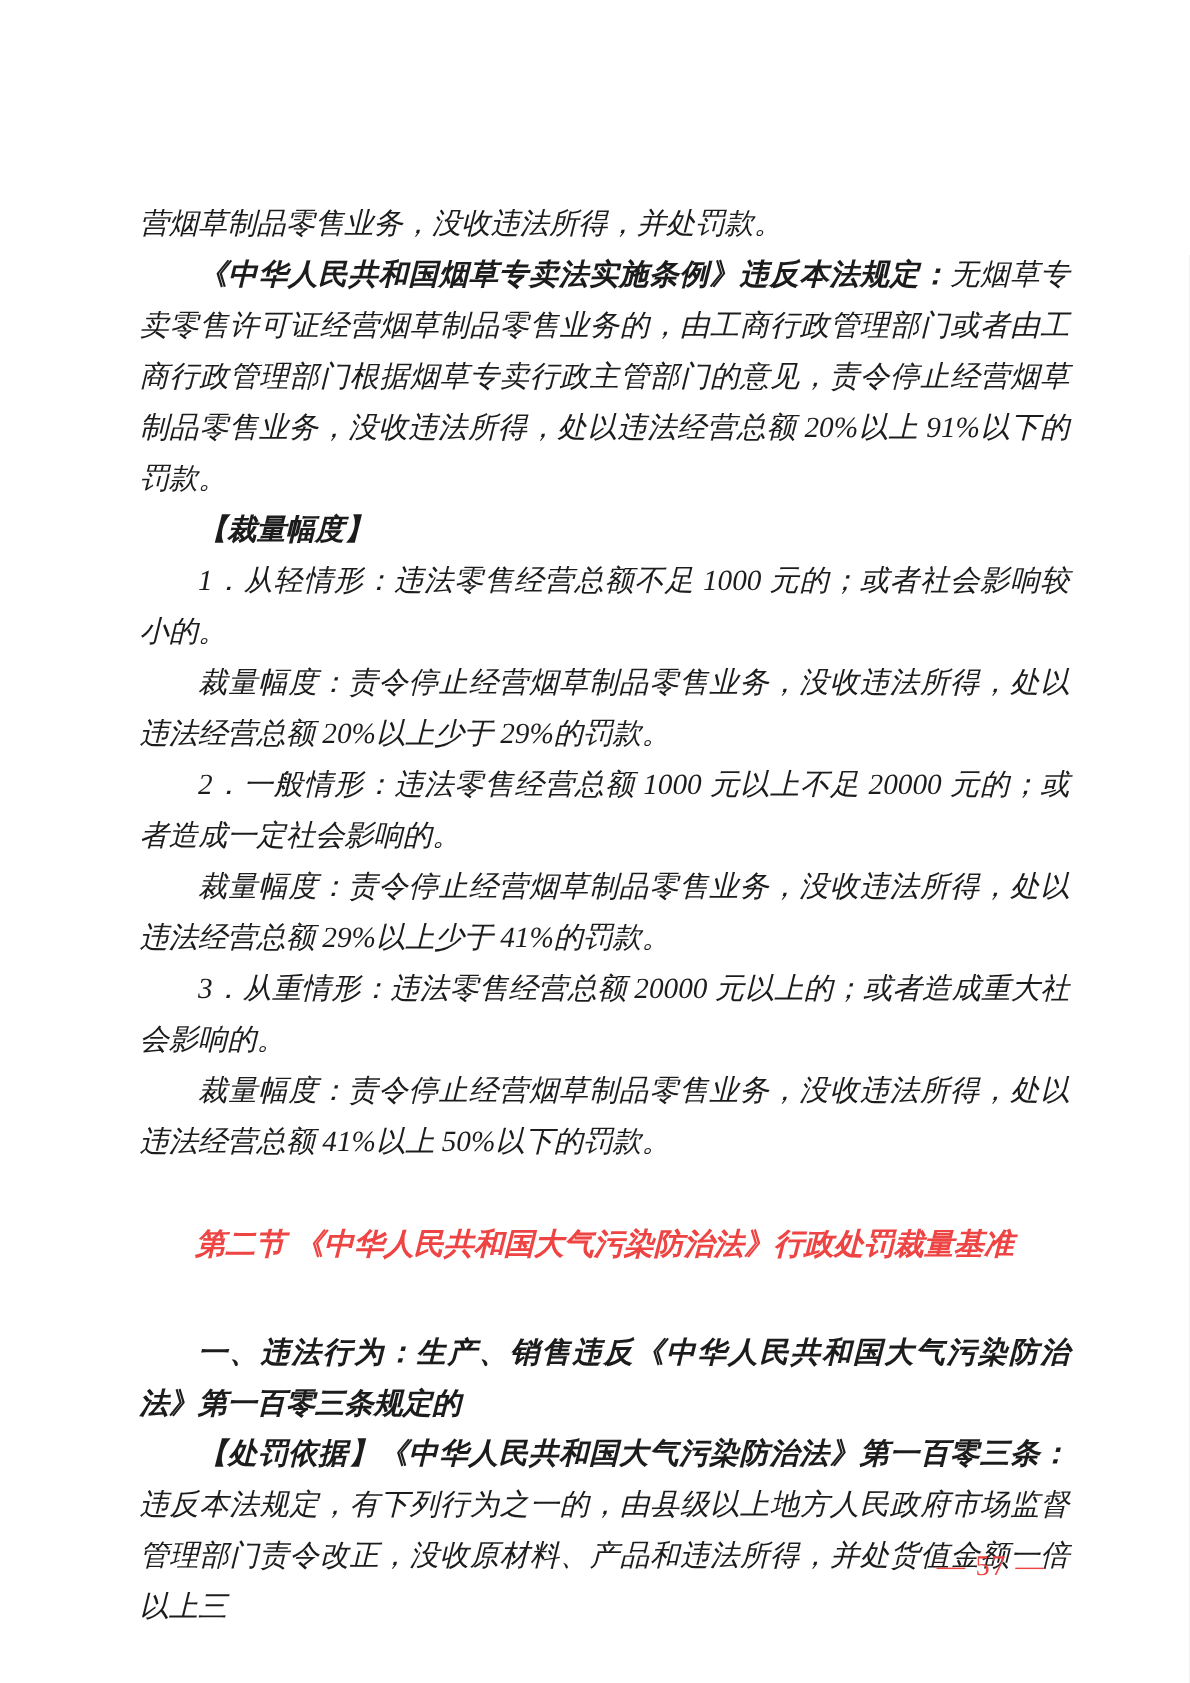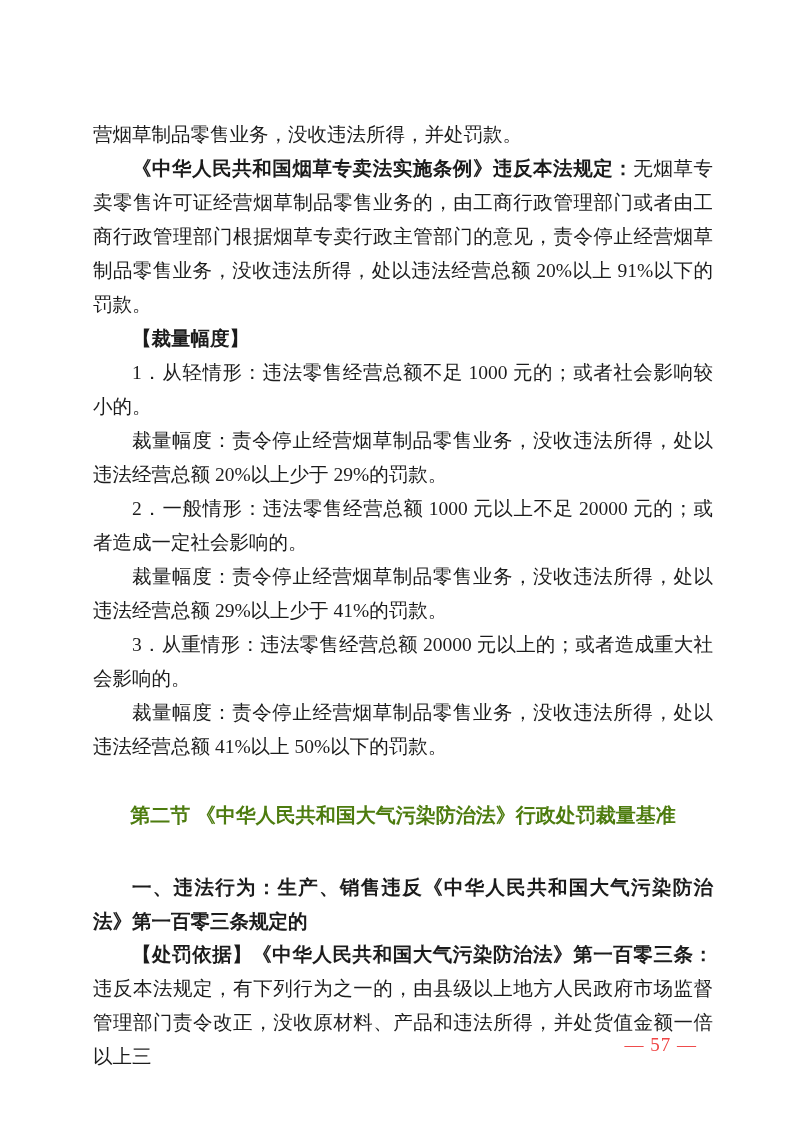--- a/index.html
+++ b/index.html
@@ -13,25 +13,26 @@
     height: 1122px;
     margin: 0 auto;
     background: #ffffff;
     font-family: "Liberation Serif", "DejaVu Serif", serif;
     color: #1c1c1c;
     overflow: hidden;
   }
   .textblock {
     position: absolute;
     left: 93px;
-    top: 118px;
+    top: 133px;
     width: 620px;
     font-size: 19.5px;
     line-height: 34px;
     text-align: justify;
+    font-style: italic;
   }
   .textblock p {
     margin: 0;
     text-indent: 2em;
   }
   .textblock p.noindent {
     text-indent: 0;
   }
   .b {
     font-weight: bold;
@@ -41,21 +42,21 @@
     font-weight: bold;
   }
   h2.section {
     margin: 33px 0 37px 0;
     font-family: "Liberation Sans", "DejaVu Sans", sans-serif;
     font-weight: bold;
     font-size: 20px;
     line-height: 36px;
     text-align: center;
     text-indent: 0;
-    color: #4d7c0f;
+    color: #ef4444;
   }
   .page-number {
     position: absolute;
     top: 1034px;
     right: 96px;
     font-size: 19px;
     line-height: 22px;
     color: #ef4444;
     letter-spacing: 1px;
   }

